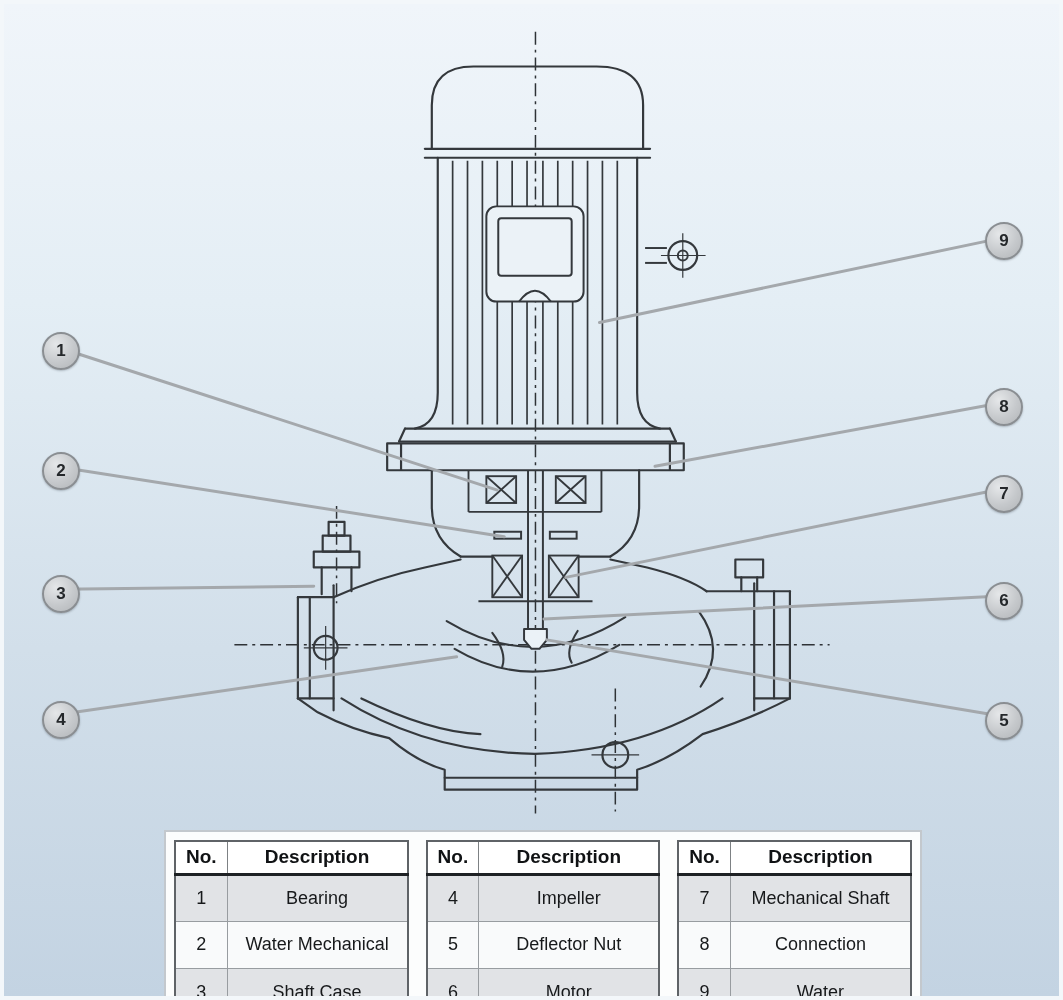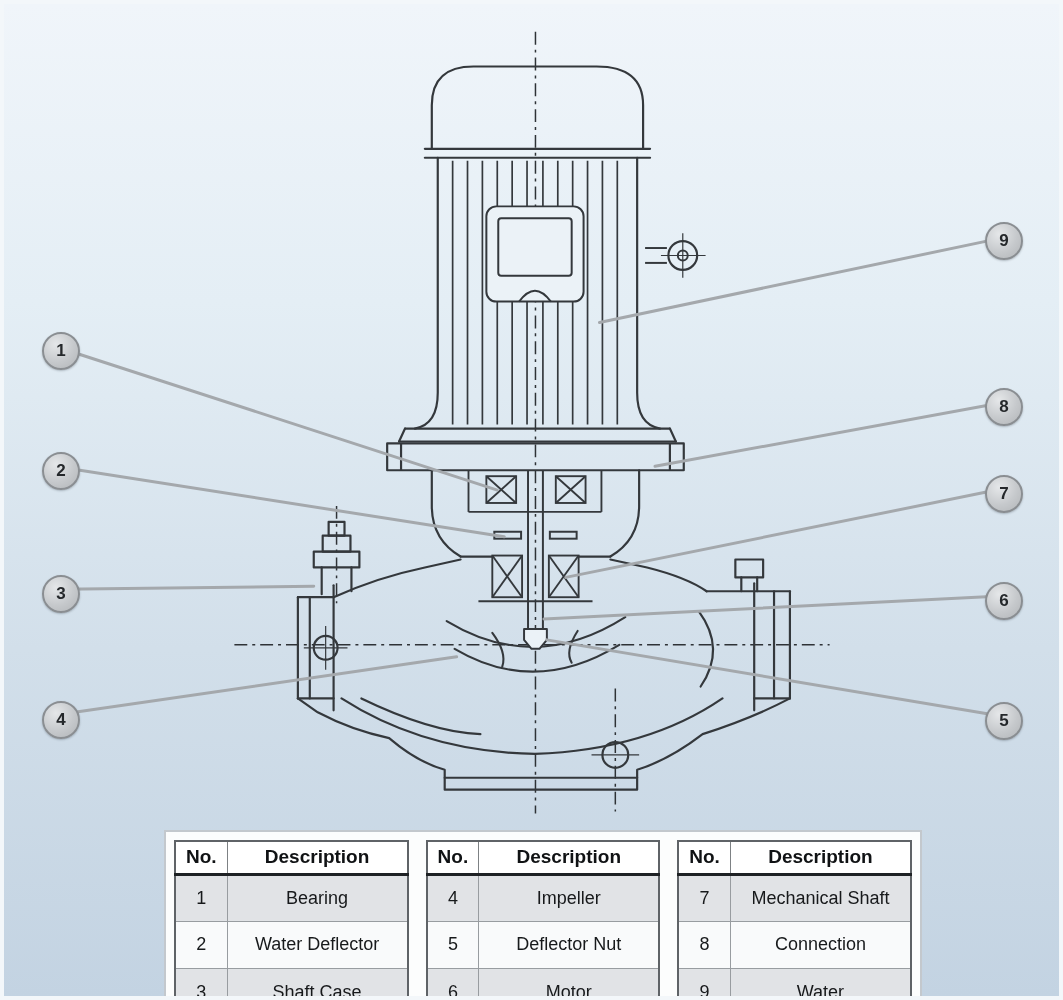--- a/index.html
+++ b/index.html
@@ -215,21 +215,21 @@
           <th>Description</th>
         </tr>
       </thead>
       <tbody>
         <tr class="odd">
           <td>1</td>
           <td>Bearing</td>
         </tr>
         <tr class="even">
           <td>2</td>
-          <td>Water Deflector</td>
+          <td>Water Mechanical</td>
         </tr>
         <tr class="odd">
           <td>3</td>
           <td>Shaft Case</td>
         </tr>
       </tbody>
     </table>
 
     <table class="parts-table">
       <thead>

